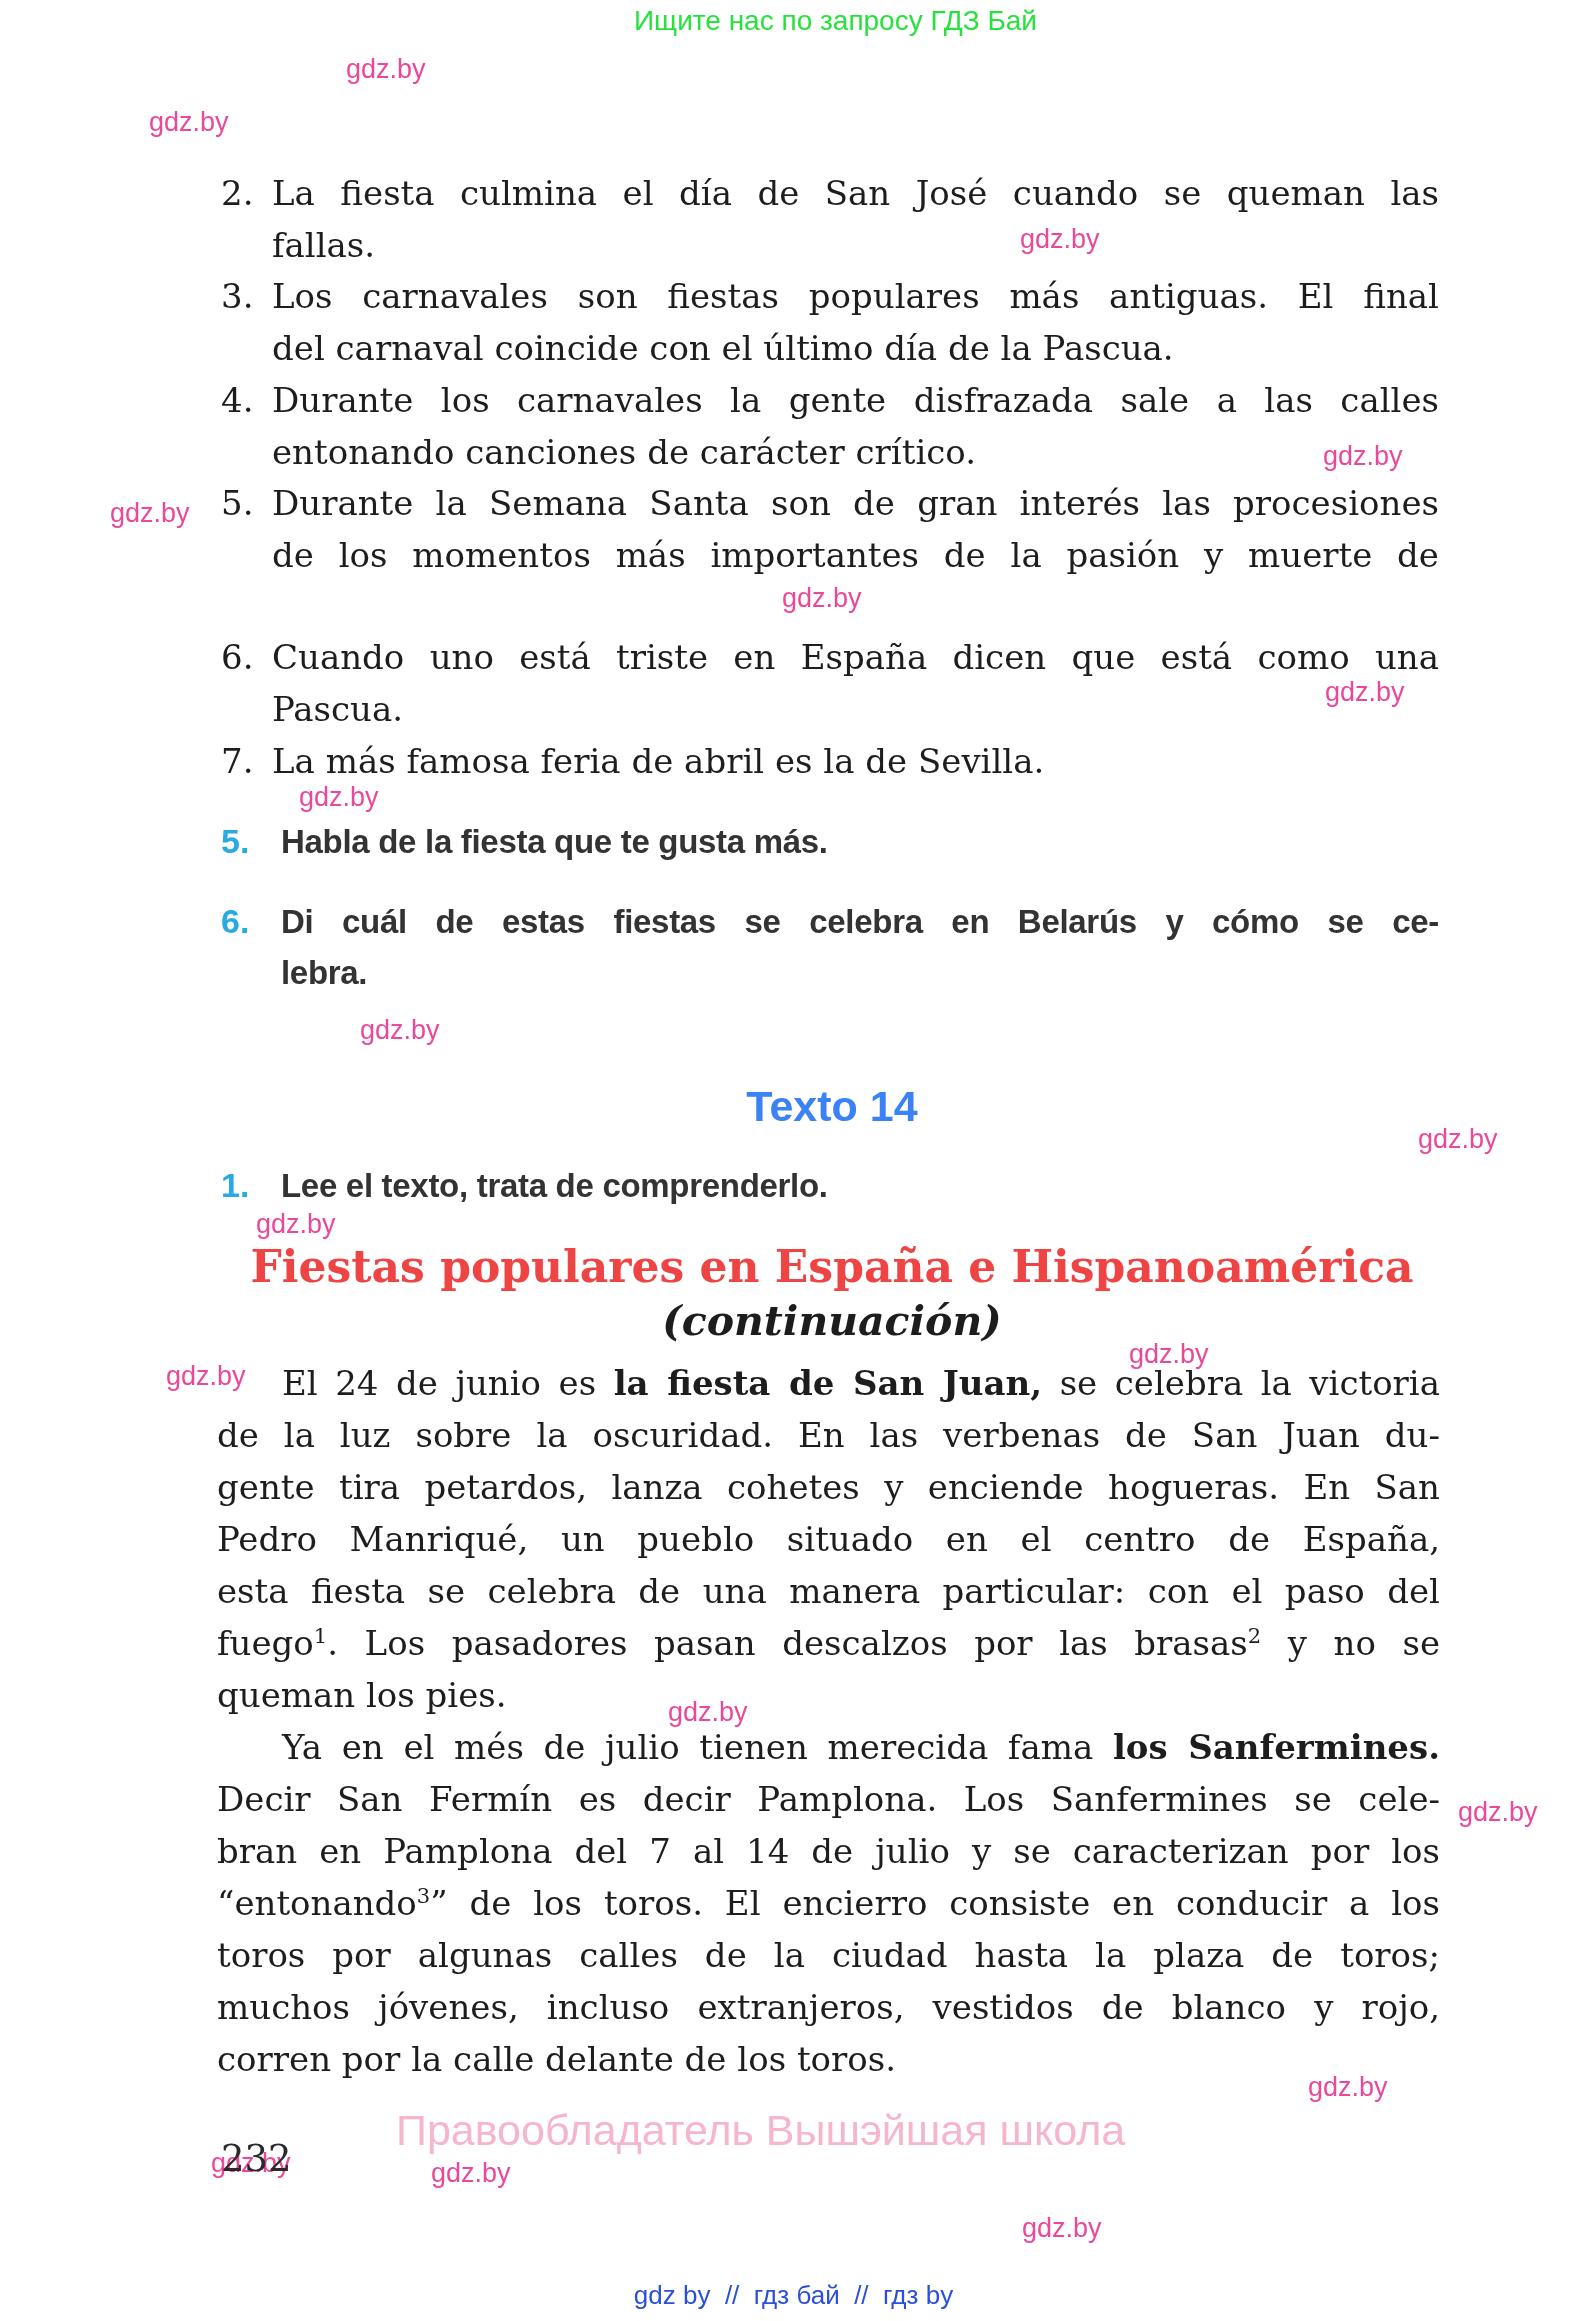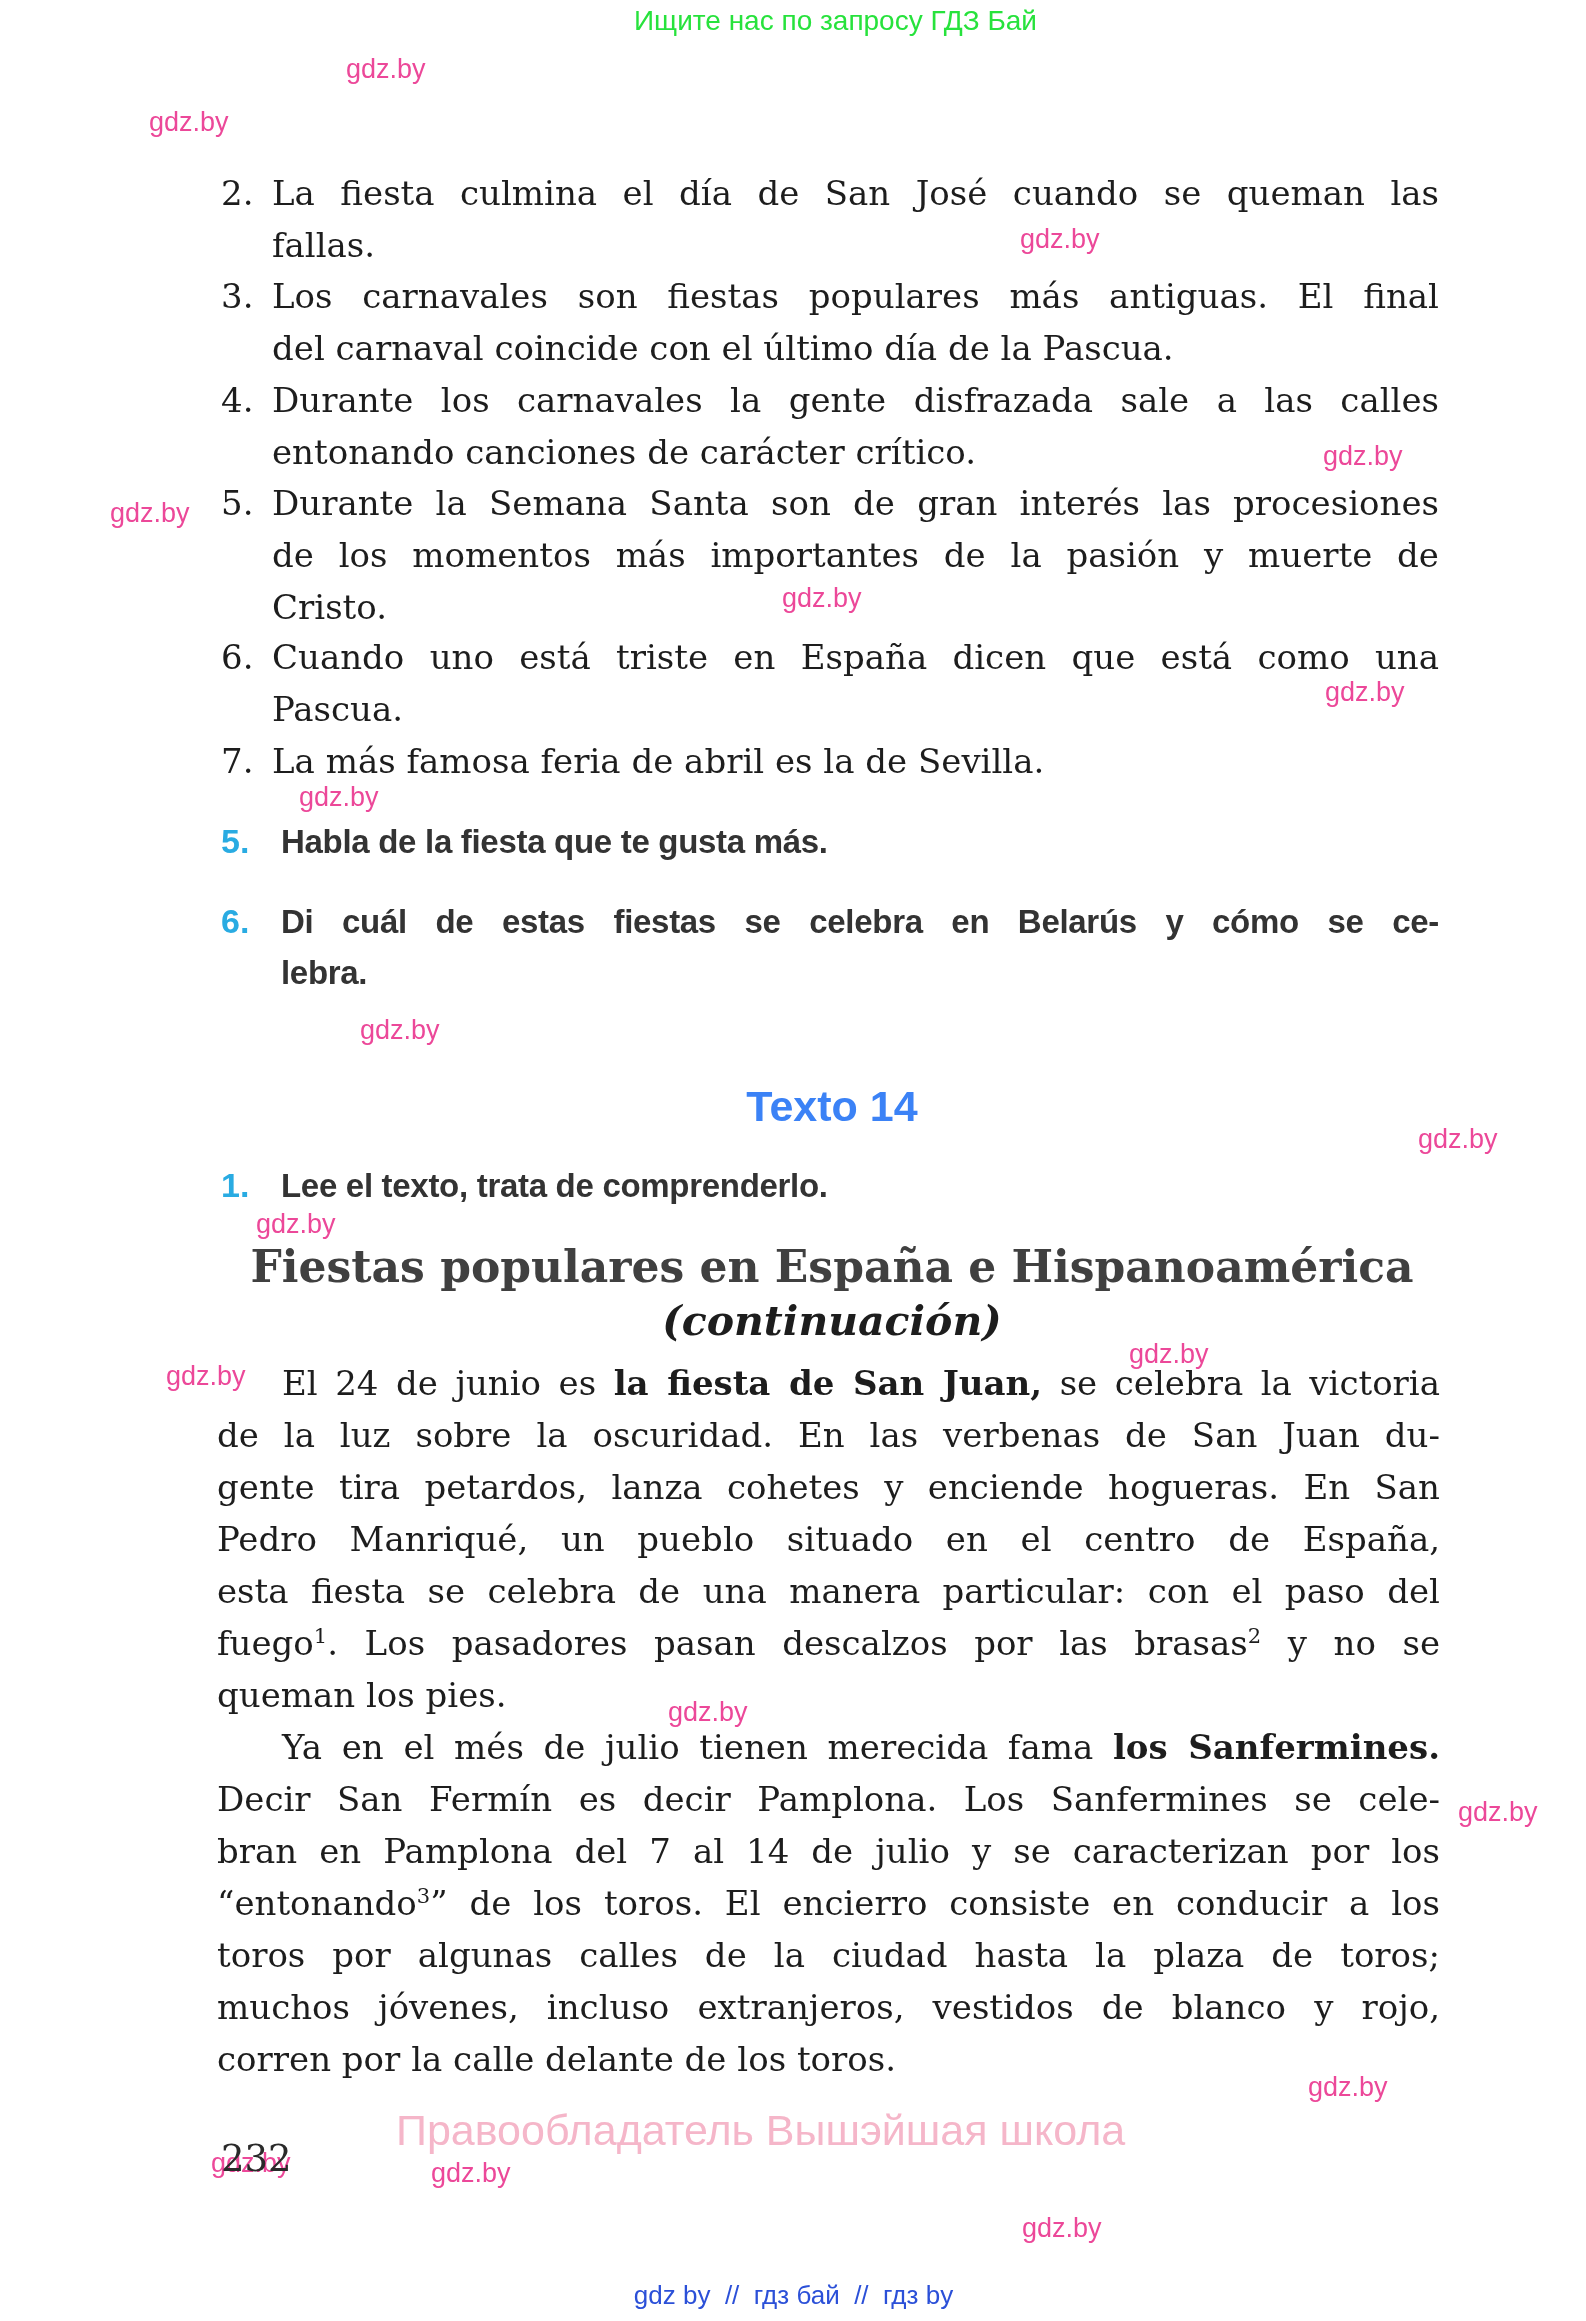--- a/index.html
+++ b/index.html
@@ -29,21 +29,21 @@
   .task .num{position:absolute;left:0;top:0;color:#29abe2;
       font-family:"Liberation Sans", sans-serif;font-weight:bold;font-size:34px;line-height:51px;}
   .task .body{margin-left:60px;}
   .task .ln{font-family:"Liberation Sans", sans-serif;font-weight:bold;font-size:33px;
       line-height:51px;color:#333333;letter-spacing:-0.3px;}
 
   
   .h-texto{position:absolute;top:1082px;left:217px;width:1230px;text-align:center;
       font-family:"Liberation Sans", sans-serif;font-weight:bold;font-size:43px;color:#3b82f6;}
   .title{position:absolute;top:1241px;left:217px;width:1230px;text-align:center;
-      font-weight:bold;font-size:44px;color:#404040;}
+      font-weight:bold;font-size:44px;color:#ef4444;}
   .subtitle{position:absolute;top:1297px;left:217px;width:1230px;text-align:center;
       font-weight:bold;font-style:italic;font-size:41px;color:#1d1d1d;}
 
   
   .bodytext{position:absolute;left:217px;top:1357px;width:1223px;}
   .indent{padding-left:65px;}
   sup{font-size:0.62em;line-height:0;vertical-align:super;}
   b{font-weight:bold;}
 </style>
 </head>
@@ -92,21 +92,20 @@
     <div class="body">
       <div class="ln j">Durante los carnavales la gente disfrazada sale a las calles</div>
       <div class="ln">entonando canciones de carácter crítico.</div>
     </div>
   </div>
   <div class="ex" style="top:477px">
     <span class="num">5.</span>
     <div class="body">
       <div class="ln j">Durante la Semana Santa son de gran interés las procesiones</div>
       <div class="ln j">de los momentos más importantes de la pasión y muerte de</div>
-      <div class="ln">Cristo.</div>
     </div>
   </div>
   <div class="ex" style="top:631px">
     <span class="num">6.</span>
     <div class="body">
       <div class="ln j">Cuando uno está triste en España dicen que está como una</div>
       <div class="ln">Pascua.</div>
     </div>
   </div>
   <div class="ex" style="top:735px">

